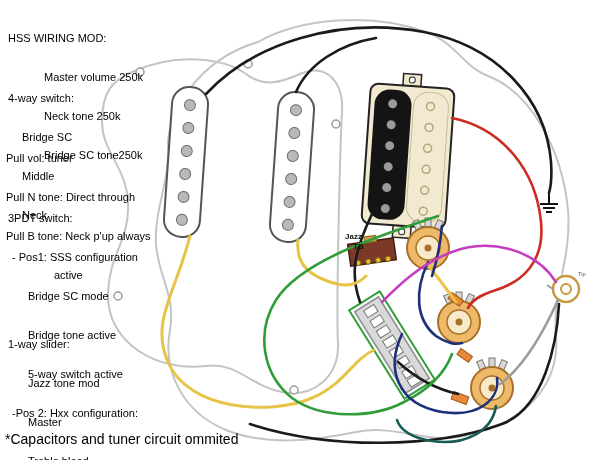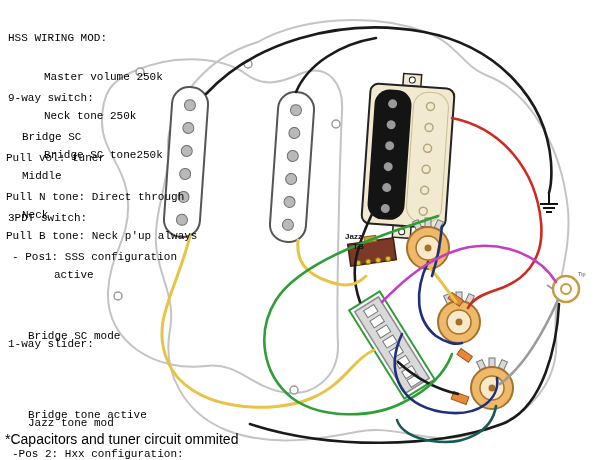--- a/index.html
+++ b/index.html
@@ -1,23 +1,23 @@
 <!DOCTYPE html>
 <html><head>
 <meta charset="utf-8">
 <style>
   html,body{margin:0;padding:0;background:#fff;}
   .stage{position:relative;width:610px;height:460px;background:#ffffff;overflow:hidden;
          font-family:"Liberation Sans",sans-serif;}
   .stage svg{position:absolute;left:0;top:0;}
   .ann{position:absolute;font-size:11px;line-height:13px;color:#000;white-space:pre;}
-  .ann div{white-space:pre;font-family:Liberation Mono, monospace;}
+  .ann div{white-space:pre;}
   .i10{margin-left:10px;padding-left:26px;}
   .i14{margin-left:14px;}
-  .i20{margin-left:20px;margin-top:40px;}
+  .i20{margin-left:20px;}
   .i4{margin-left:4px;}
   .i32{margin-left:48px;}
   .foot{position:absolute;left:5px;top:431px;font-size:14px;color:#000;}
 </style>
 </head>
 <body>
 
 <div class="stage">
 
   <svg width="610" height="460" viewBox="0 0 610 460">
@@ -200,38 +200,39 @@
   </svg>
 
   <div class="ann" style="left:8px;top:6px">
     <div>HSS WIRING MOD:</div>
     <div class="i10">Master volume 250k</div>
     <div class="i10">Neck tone 250k</div>
     <div class="i10">Bridge SC tone250k</div>
   </div>
 
   <div class="ann" style="left:8px;top:66px">
-    <div>9-way switch:</div>
+    <div>4-way switch:</div>
     <div class="i14">Bridge SC</div>
     <div class="i14">Middle</div>
     <div class="i14">Neck</div>
   </div>
 
   <div class="ann" style="left:6px;top:126px">
     <div>Pull vol: tuner</div>
     <div>Pull N tone: Direct through</div>
     <div>Pull B tone: Neck p'up always</div>
     <div class="i32">active</div>
   </div>
 
   <div class="ann" style="left:8px;top:186px">
     <div>3PDT switch:</div>
     <div class="i4">- Pos1: SSS configuration</div>
     <div class="i20">Bridge SC mode</div>
     <div class="i20">Bridge tone active</div>
+    <div class="i20">5-way switch active</div>
     <div class="i4">-Pos 2: Hxx configuration:</div>
     
     
   </div>
 
   <div class="ann" style="left:8px;top:312px">
     <div>1-way slider:</div>
     <div class="i20">Jazz tone mod</div>
     <div class="i20">Master</div>
     <div class="i20">Treble bleed</div>

